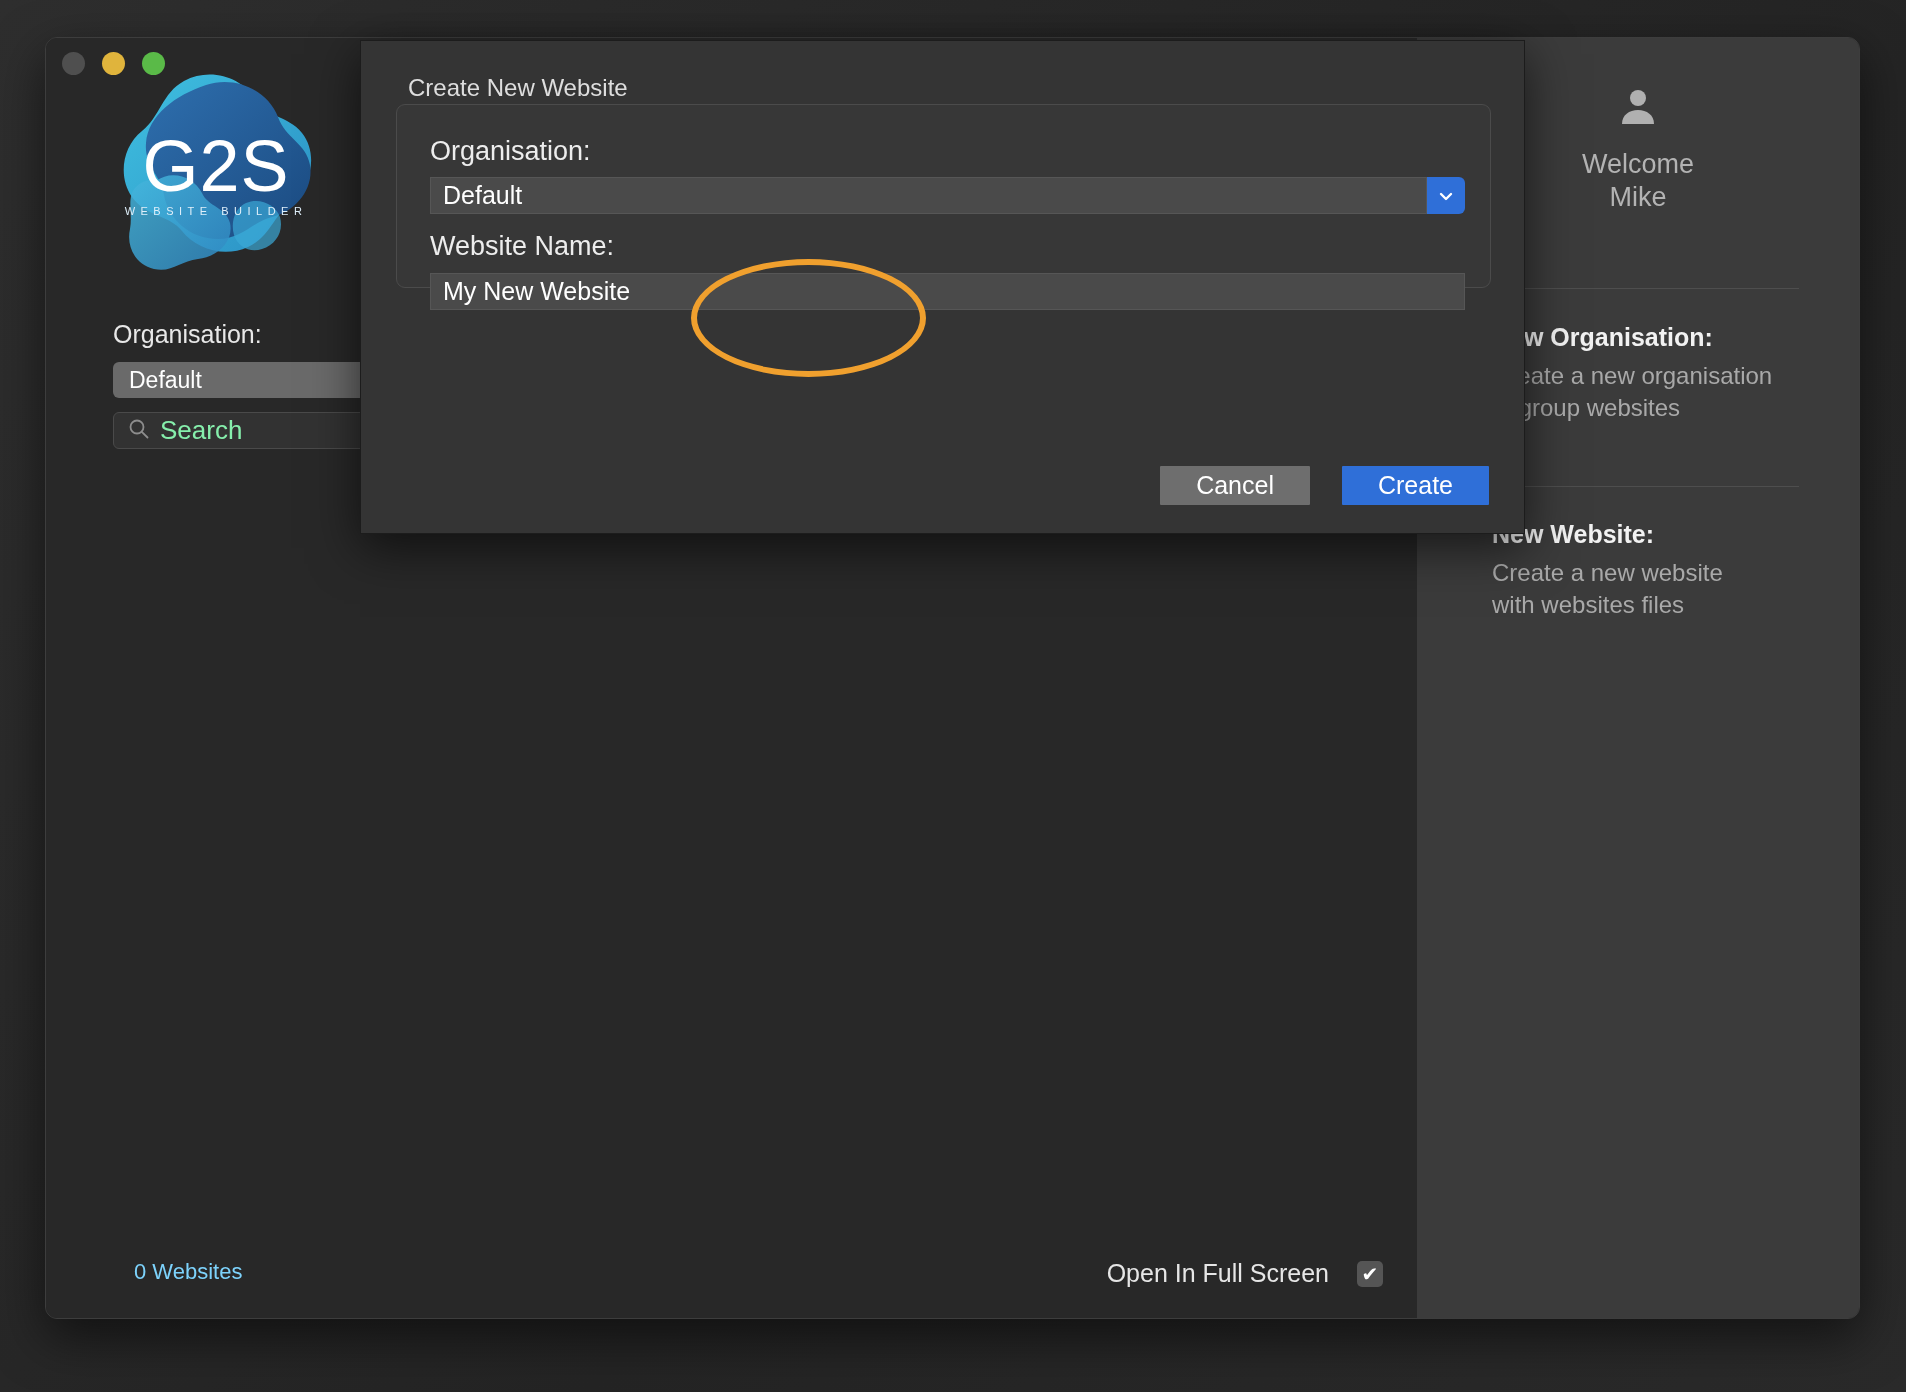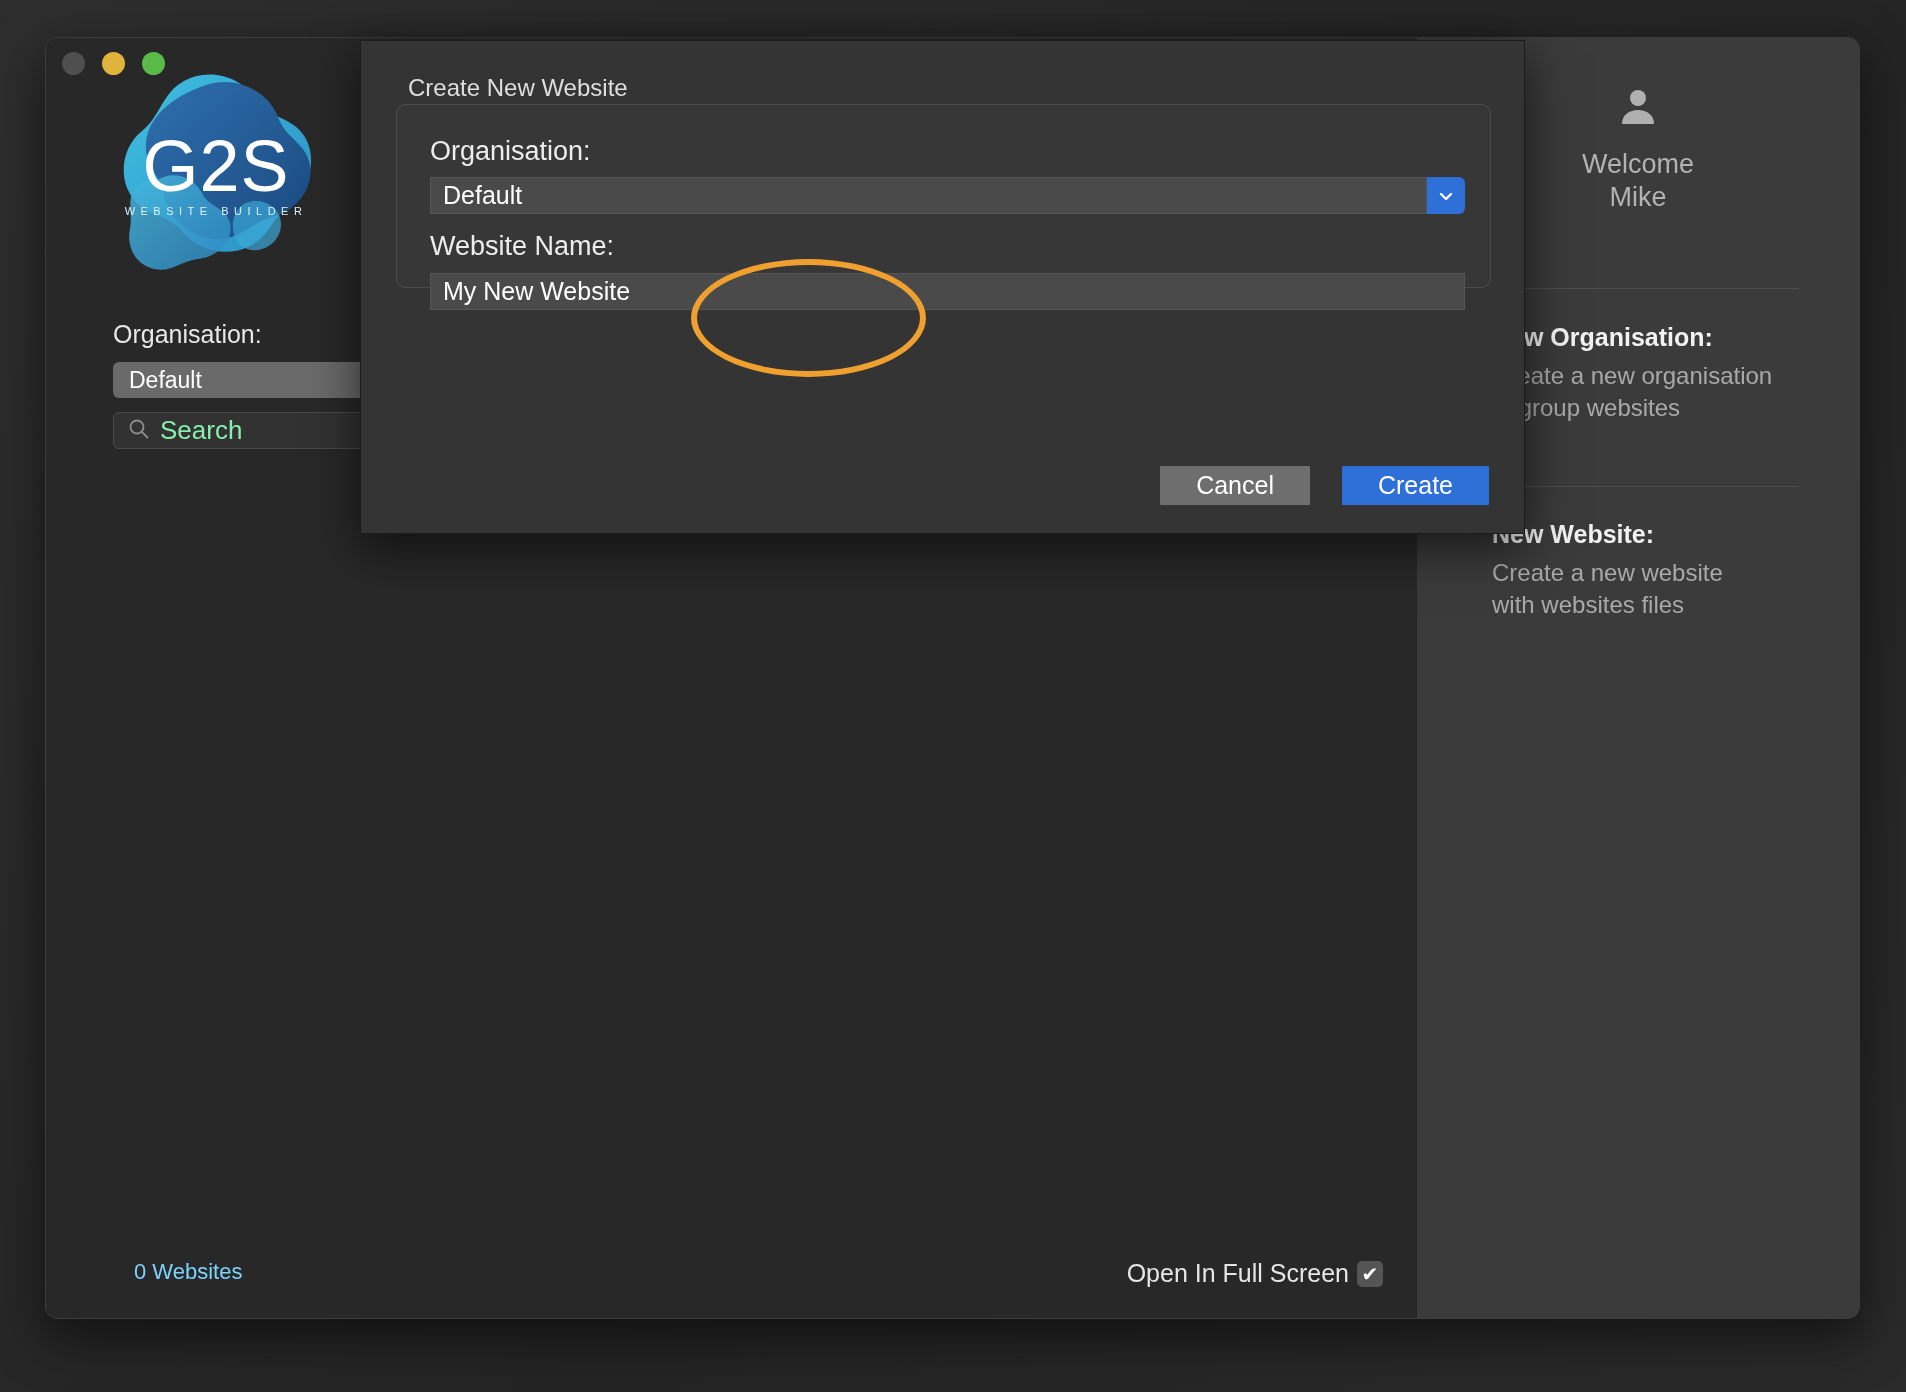--- a/index.html
+++ b/index.html
@@ -48,21 +48,21 @@
   .search-box {
     position: absolute; left: 67px; top: 374px; width: 420px; height: 37px;
     background: #323232; border: 1px solid #4a4a4a; border-radius: 6px;
     display: flex; align-items: center; padding-left: 14px; gap: 10px;
   }
   .search-box svg { flex: none; }
   .search-ph { font-size: 26px; color: #86efac; text-align: center; }
 
   
   .websites-count { position: absolute; left: 88px; bottom: 33px; font-size: 22px; color: #7dd3fc; }
-  .fullscreen-row { position: absolute; right: 34px; bottom: 30px; display: flex; align-items: center; gap: 8px; }
+  .fullscreen-row { position: absolute; right: 34px; bottom: 30px; display: flex; align-items: center; gap: 28px; }
   .fs-label { font-size: 25px; color: #e6e6e6; }
   .fs-check {
     width: 26px; height: 26px; border-radius: 5px; background: #555;
     display: flex; align-items: center; justify-content: center;
     color: #fff; font-size: 20px; line-height: 1;
   }
 
   
   .avatar { position: absolute; left: 0; right: 0; top: 48px; display: flex; justify-content: center; }
   .welcome {

